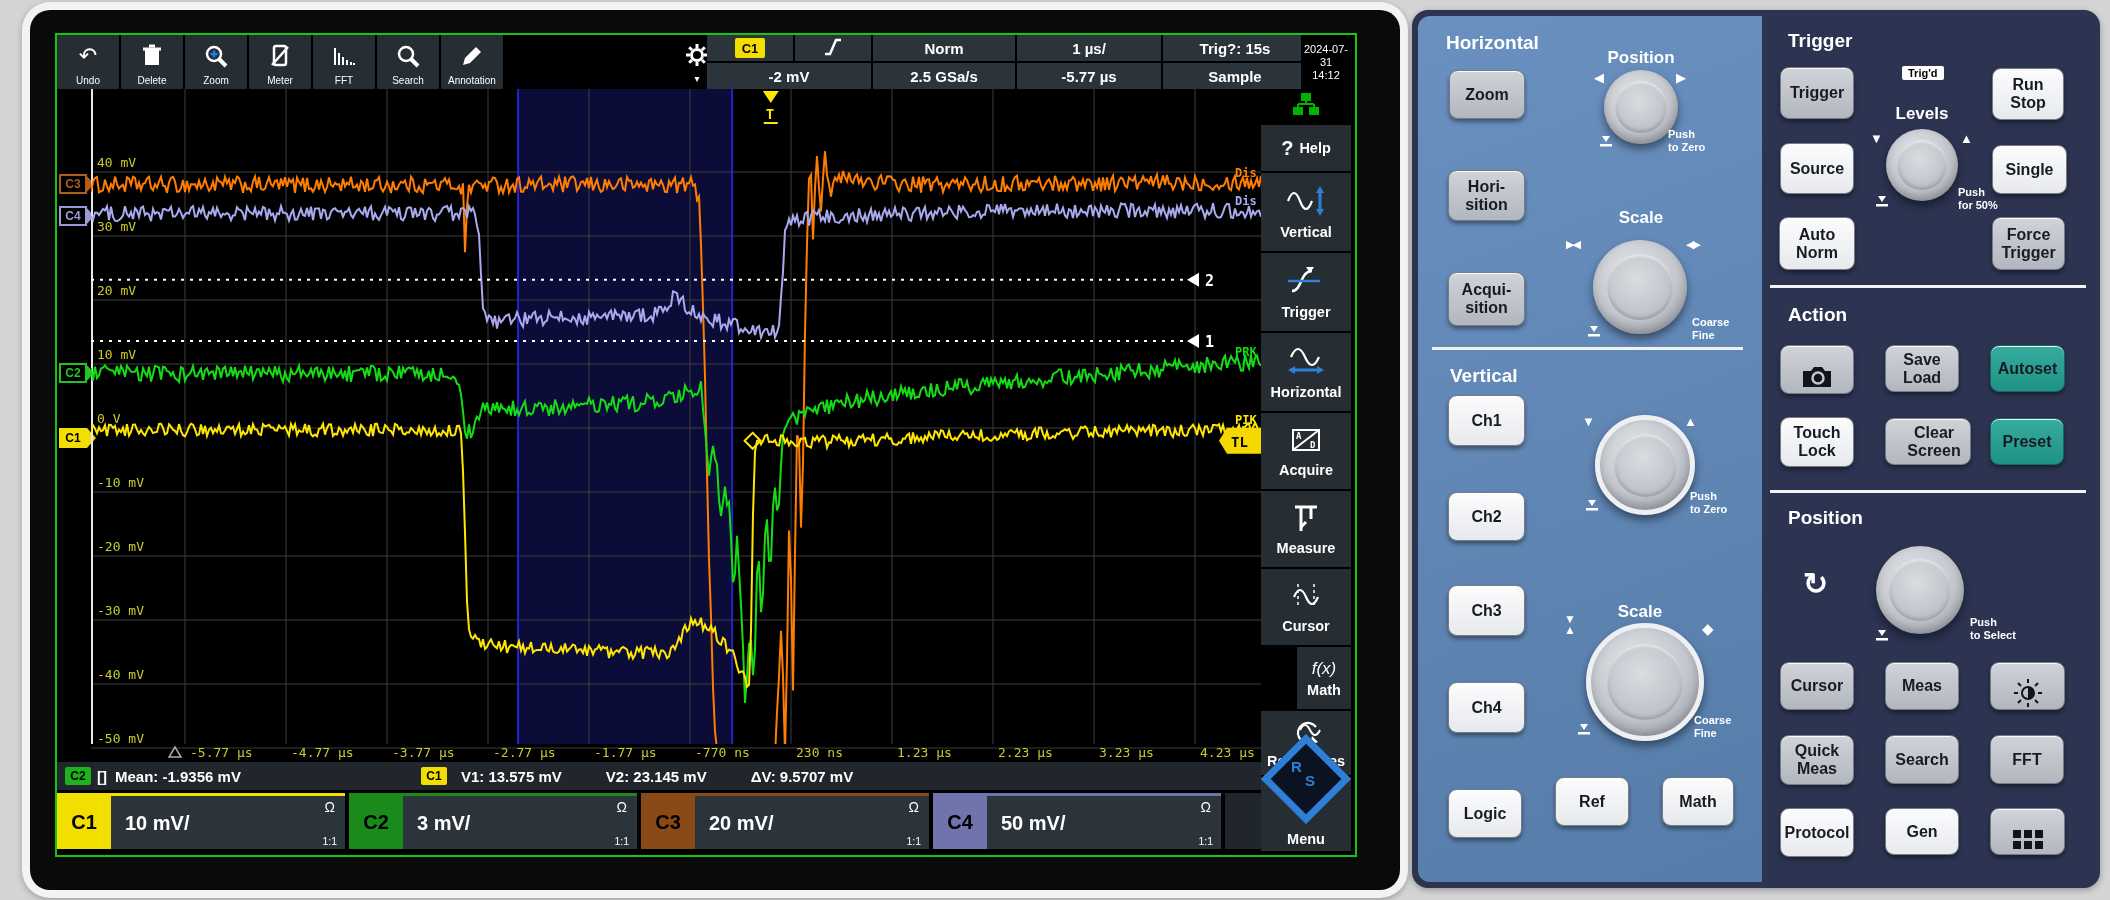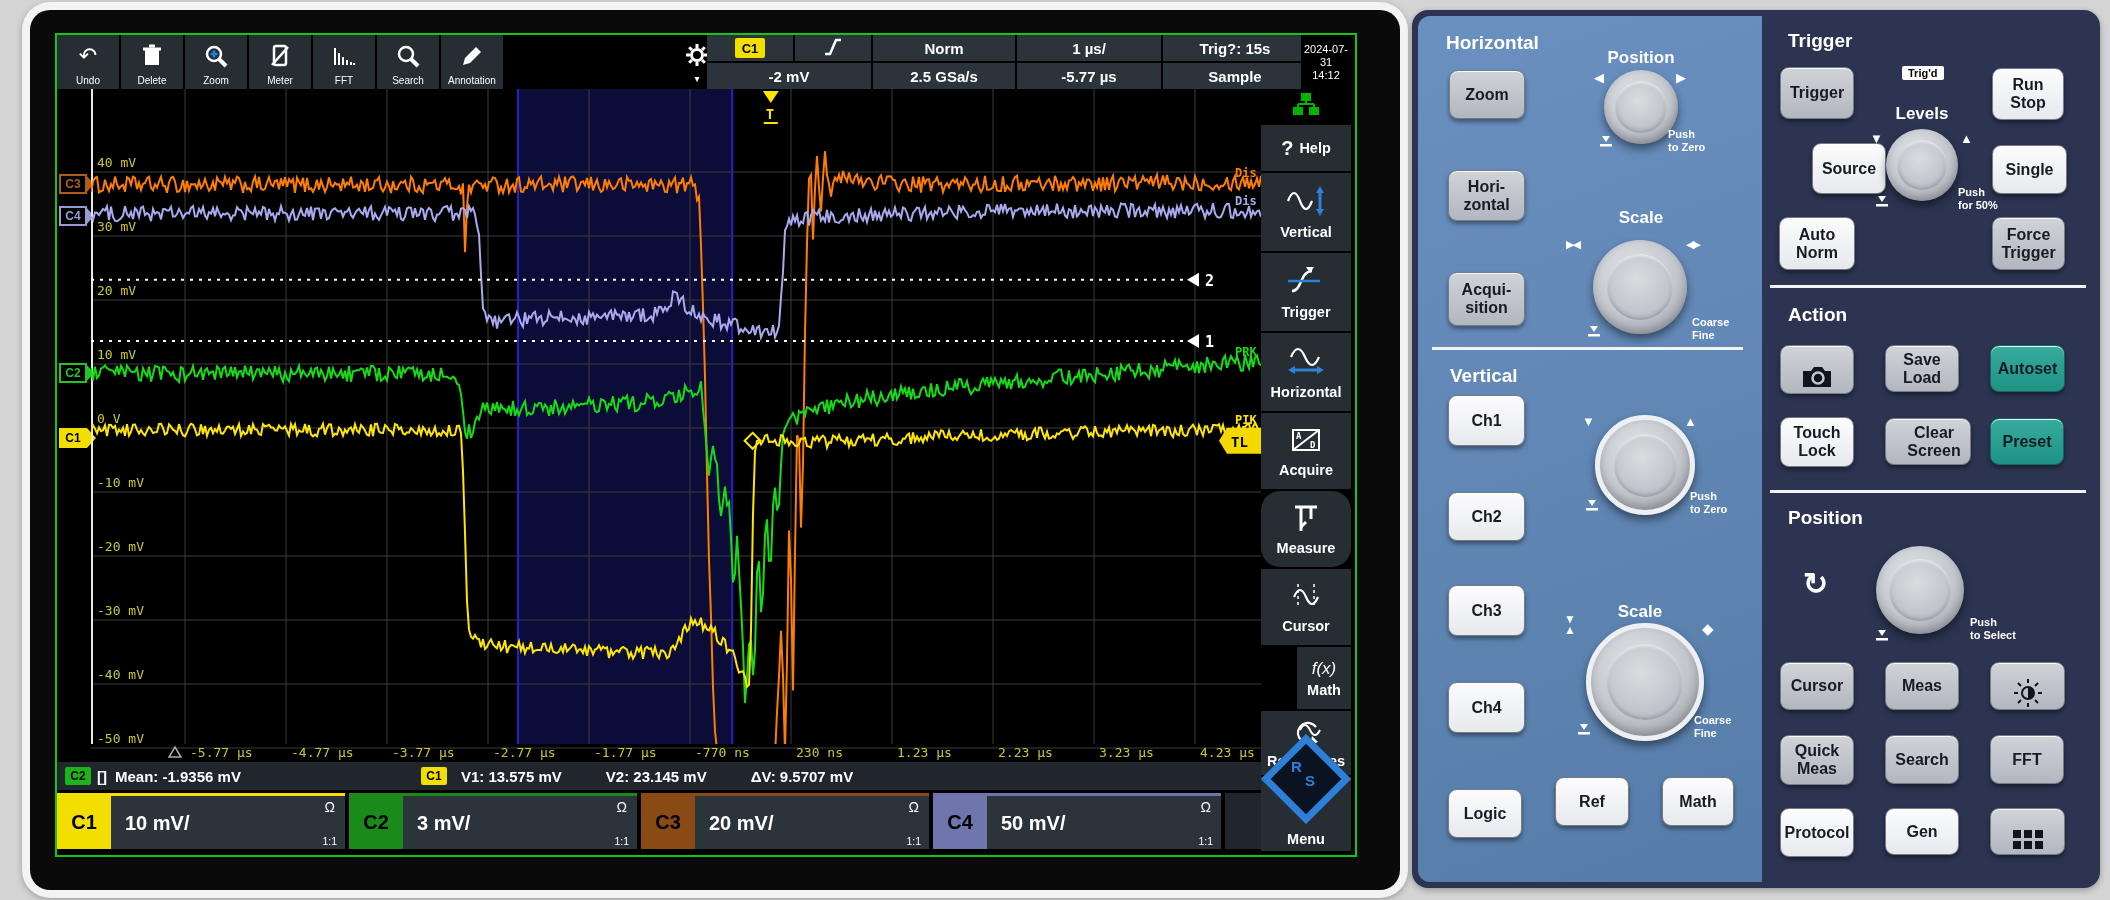--- a/index.html
+++ b/index.html
@@ -355,21 +355,21 @@
           <span>
             <svg width="36" height="30" viewBox="0 0 36 30">
                 <rect x="5" y="5" width="26" height="20" stroke="#fff" stroke-width="2" fill="none"></rect>
               <line x1="5" y1="25" x2="31" y2="5" stroke="#fff" stroke-width="2"></line>
               <text x="8" y="14" fill="#fff" font-size="9" font-weight="bold">A</text>
               <text x="22" y="23" fill="#fff" font-size="9" font-weight="bold">D</text>
               </svg>
           </span>
           <span class="lb">Acquire</span>
         </div>
-        <div class="sb-item" style="height:76px;border-radius:19px;">
+        <div class="sb-item" style="height:76px;">
           <span>
             <svg width="34" height="30" viewBox="0 0 34 30">
                 <g stroke="#fff" stroke-width="3" fill="none">
               <line x1="6" y1="4" x2="28" y2="4"></line>
                   <line x1="12" y1="4" x2="12" y2="28"></line>
                   <line x1="22" y1="4" x2="22" y2="16"></line>
               <line x1="12" y1="24" x2="17" y2="19"></line>
                 </g>
               </svg>
           </span>
@@ -459,21 +459,21 @@
     </div>
   </div>
 </div>
 
 <div class="abs panel">
 
   <div class="abs panel-blue">
     <div class="abs ptitle" style="left:28px;top:16px;">Horizontal</div>
     <div class="abs pbtn gray" style="left:31px;top:54px;width:74px;height:47px;">Zoom</div>
     <div class="abs pbtn gray" style="left:30px;top:154px;width:75px;height:49px;">Hori-
-zontal</div>
+sition</div>
     <div class="abs pbtn gray" style="left:30px;top:256px;width:75px;height:52px;">Acqui-
 sition</div>
 
     <div class="abs plabel" style="left:173px;top:32px;width:100px;">Position</div>
     <span class="abs mark" style="left:176px;top:54px;">◀</span>
     <span class="abs mark" style="left:258px;top:54px;">▶</span>
     <div class="abs knob" style="left:186px;top:54px;width:74px;height:74px;"></div>
     <span class="abs" style="left:180px;top:118px;">
       <svg width="16" height="13" viewBox="0 0 16 13">
           <polygon points="4,1 12,1 8,7" fill="#fff"></polygon>
@@ -526,21 +526,21 @@
         </svg></span>
 
     <div class="abs pbtn white" style="left:30px;top:761px;width:72px;height:47px;margin-top:12px;">Logic</div>
     <div class="abs pbtn white" style="left:137px;top:761px;width:72px;height:47px;">Ref</div>
     <div class="abs pbtn white" style="left:244px;top:761px;width:70px;height:47px;">Math</div>
   </div>
 
   <div class="abs panel-navy">
     <div class="abs ptitle" style="left:26px;top:14px;">Trigger</div>
     <div class="abs pbtn gray" style="left:18px;top:51px;width:72px;height:50px;">Trigger</div>
-    <div class="abs pbtn white" style="left:18px;top:127px;width:72px;height:49px;margin-left:32px;">Source</div>
+    <div class="abs pbtn white" style="left:18px;top:127px;width:72px;height:49px;">Source</div>
     <div class="abs pbtn white" style="left:17px;top:201px;width:74px;height:51px;">Auto
 Norm</div>
 
     <span class="abs led" style="left:140px;top:50px;">Trig'd</span>
     <div class="abs plabel" style="left:110px;top:88px;width:100px;">Levels</div>
     <span class="abs mark" style="left:108px;top:115px;">▼</span>
     <span class="abs mark" style="left:198px;top:115px;">▲</span>
     <div class="abs knob" style="left:124px;top:113px;width:72px;height:72px;"></div>
     <span class="abs" style="left:112px;top:178px;">
       <svg width="16" height="13" viewBox="0 0 16 13">

